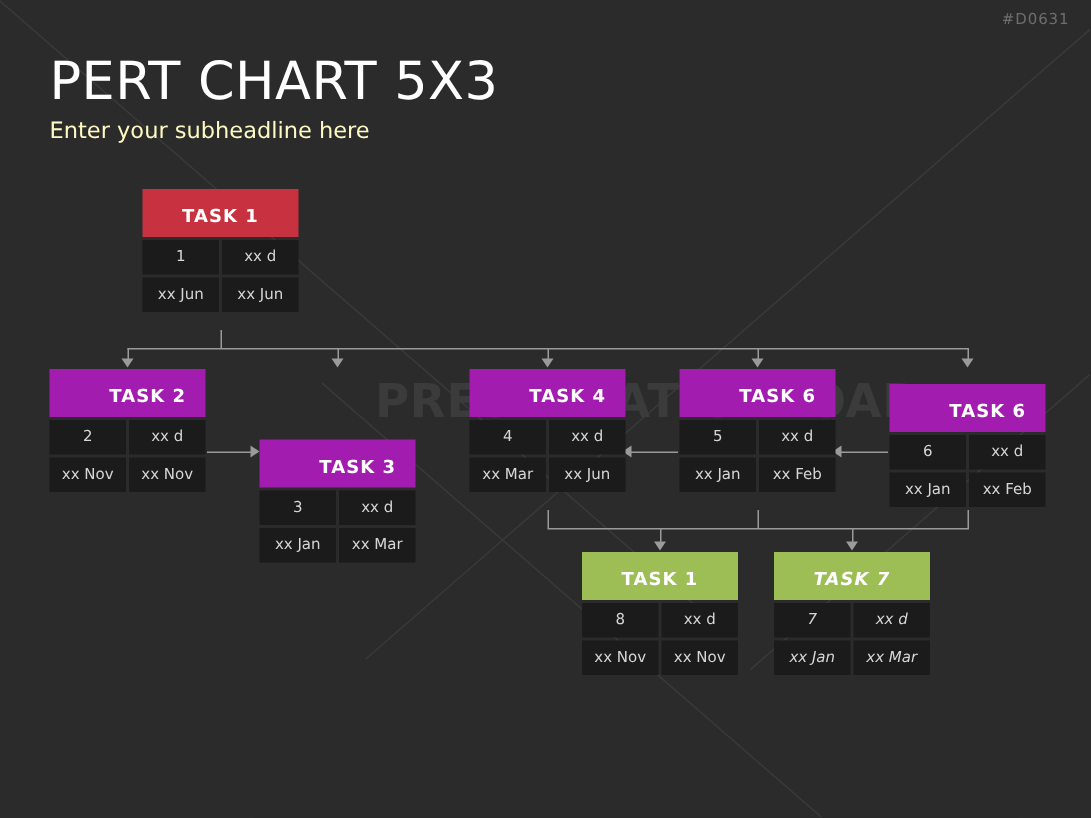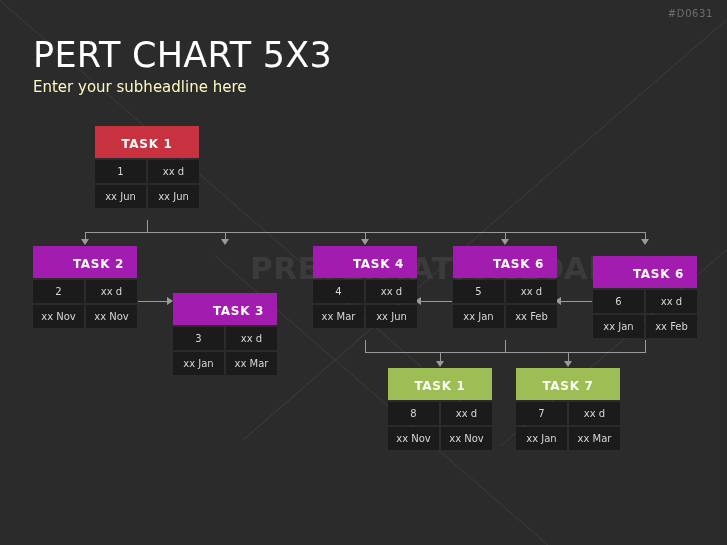--- a/index.html
+++ b/index.html
@@ -263,21 +263,21 @@
     <div class="node-row">
       <div class="node-cell">8</div>
       <div class="node-cell">xx d</div>
     </div>
     <div class="node-row">
       <div class="node-cell">xx Nov</div>
       <div class="node-cell">xx Nov</div>
     </div>
   </div>
 
-  <div class="node" style="left:516px; top:368px;">
+  <div class="node" style="left:516px; top:368px;font-style:italic;">
     <div class="node-header green">TASK 7</div>
     <div class="node-row">
       <div class="node-cell">7</div>
       <div class="node-cell">xx d</div>
     </div>
     <div class="node-row">
       <div class="node-cell">xx Jan</div>
       <div class="node-cell">xx Mar</div>
     </div>
   </div>

